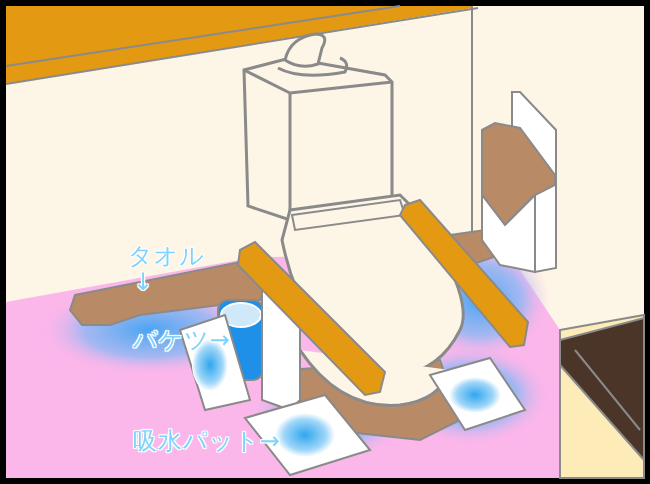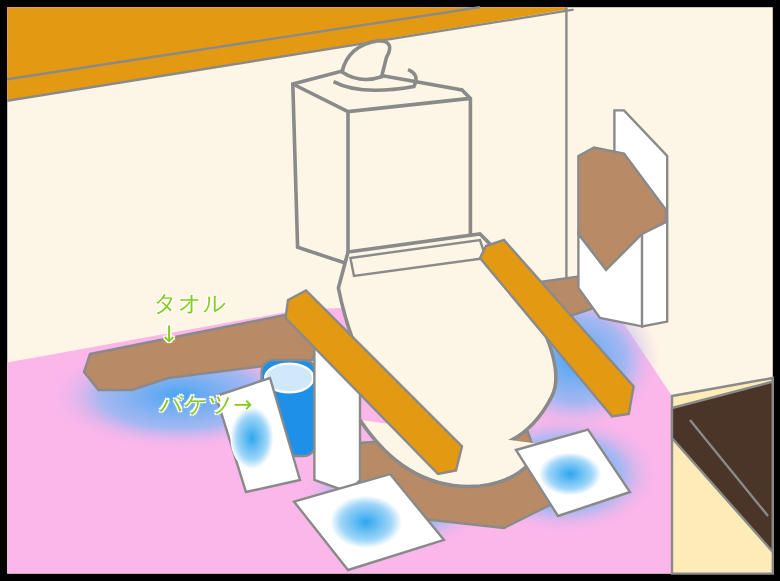--- a/index.html
+++ b/index.html
@@ -1,18 +1,18 @@
 <!DOCTYPE html>
 <html><head>
 <meta charset="utf-8">
 <style>
   html, body { margin: 0; padding: 0; background: #000; }
   #frame { position: relative; width: 650px; height: 484px; overflow: hidden; background: #000; }
   svg { position: absolute; left: 0; top: 0; }
-  .label { position: absolute; font-family: "DejaVu Sans", sans-serif; font-size: 19px; color: #84cc16;
+  .label { position: absolute; font-family: "DejaVu Sans", sans-serif; font-size: 24px; color: #7dd3fc;
            text-shadow: 0 0 2px #fff, 0 0 3px #fff, 1px 1px 0 #fff, -1px -1px 0 #fff, 1px -1px 0 #fff, -1px 1px 0 #fff;
            white-space: nowrap; letter-spacing: 1px; }
 </style>
 </head>
 <body>
 
 <div id="frame">
 <svg width="650" height="484" viewBox="0 0 650 484">
   <defs>
     <radialGradient id="glow" cx="50%" cy="50%" r="50%">
@@ -93,13 +93,14 @@
   <g>
     <polygon points="560,330 644,315 644,478 560,478" fill="#fdebb8" stroke="#8a8a8a" stroke-width="2"></polygon>
     <polygon points="560,340 644,318 644,460 560,365" fill="#4a3528" stroke="#8a8a8a" stroke-width="2"></polygon>
     <line x1="575" y1="350" x2="640" y2="430" stroke="#8a8a8a" stroke-width="2"></line>
   </g>
 </svg>
 
 <div class="label" style="left:128px; top:240px;">タオル</div>
 <div class="label" style="left:133px; top:268px;">↓</div>
 <div class="label" style="left:133px; top:324px;">バケツ→</div>
+<div class="label" style="left:133px; top:425px;">吸水パット→</div>
 </div>
 
 </body></html>

